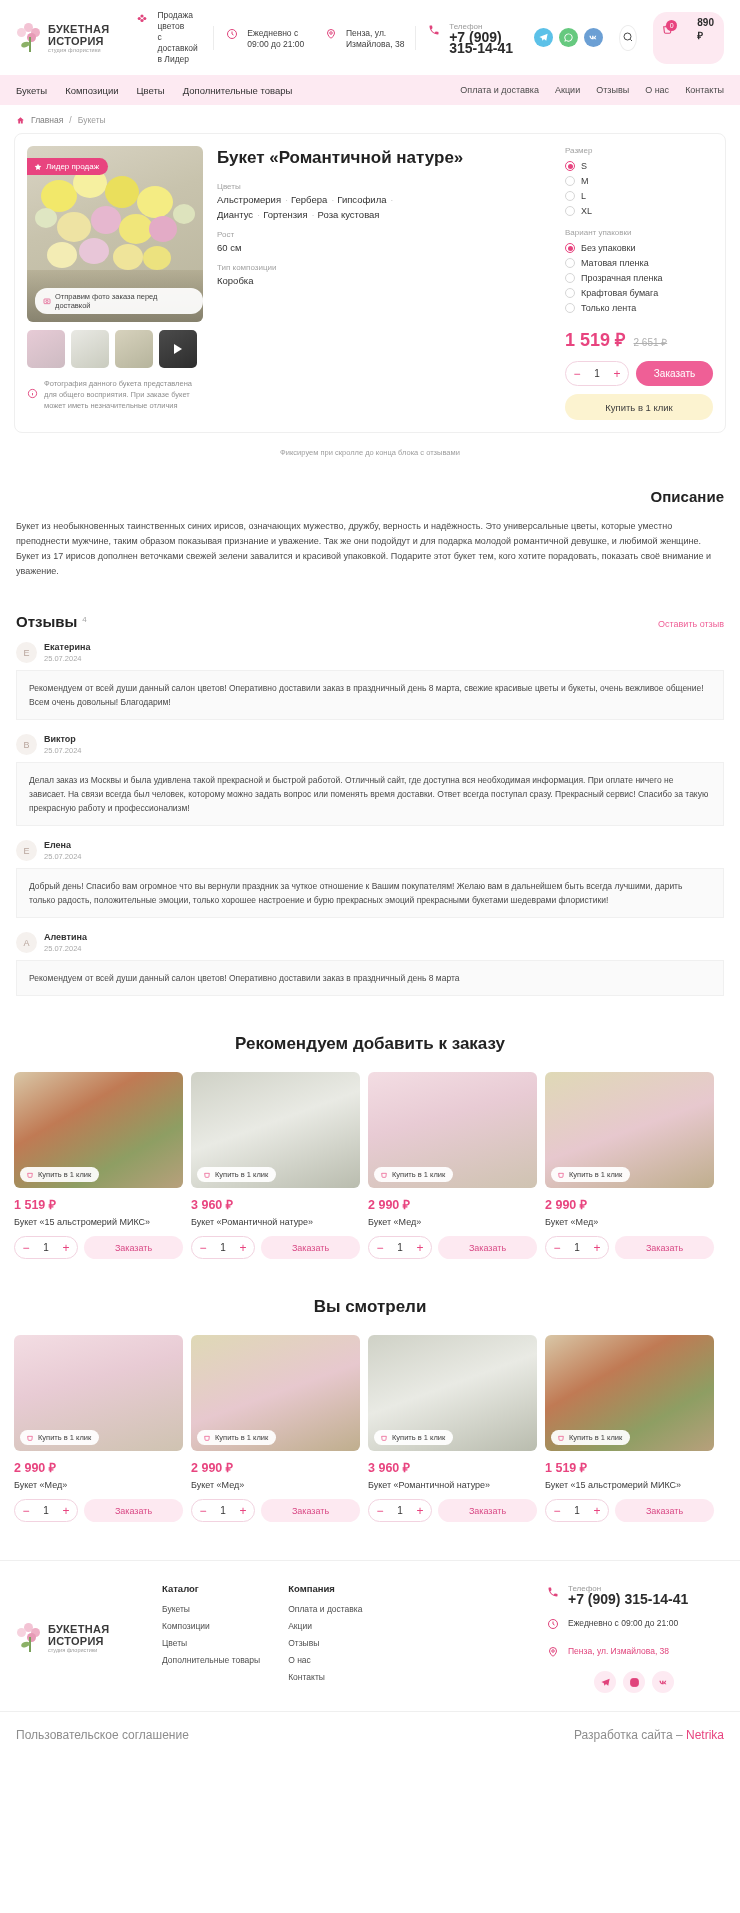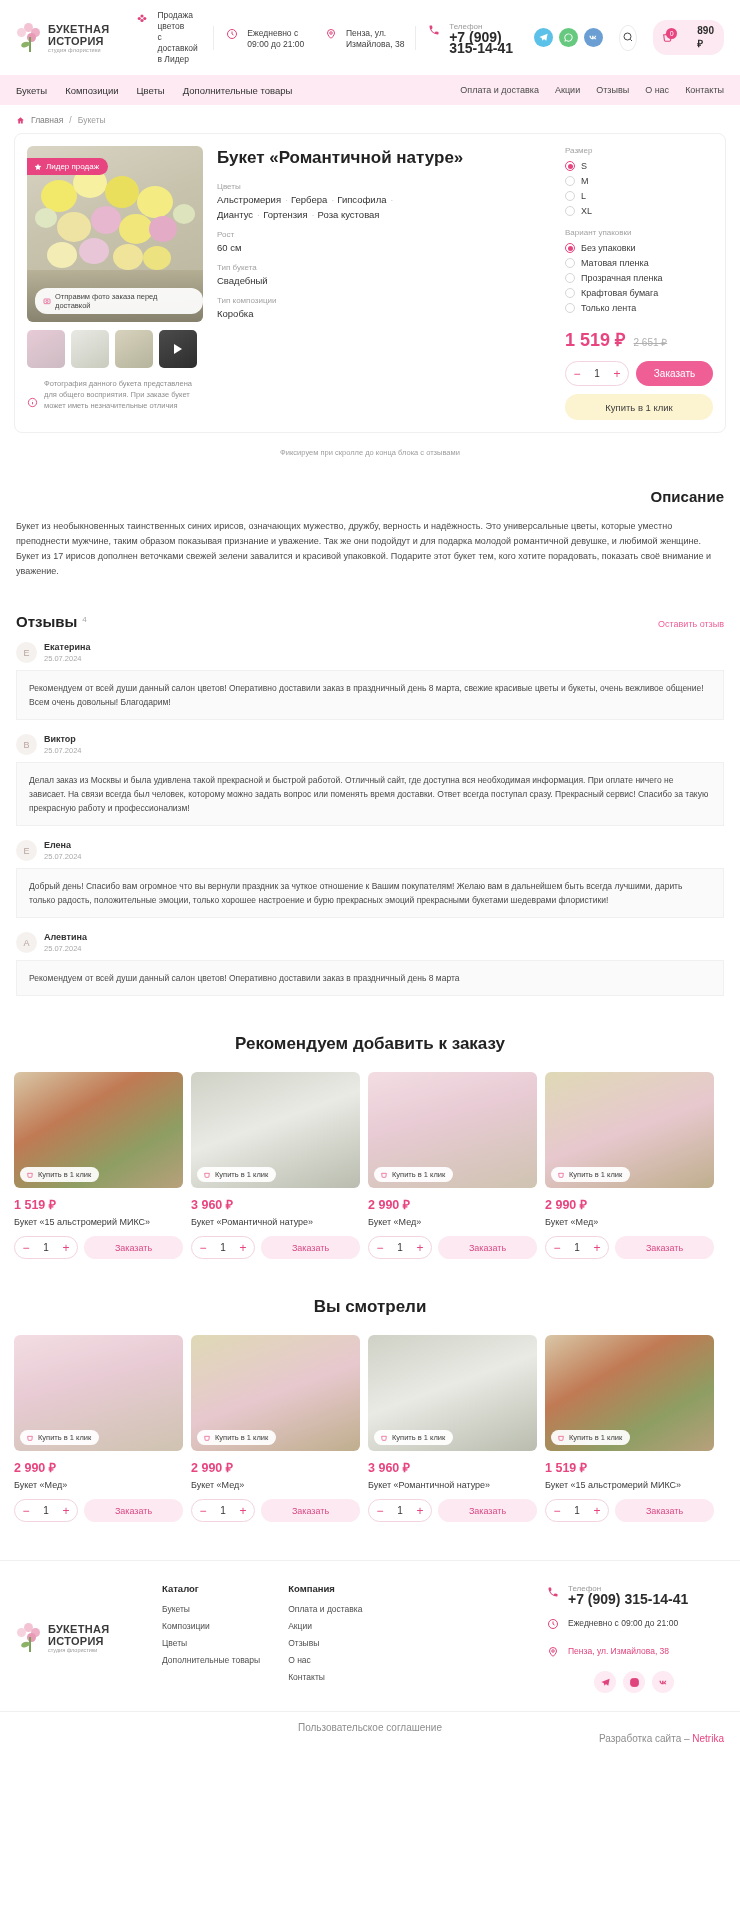--- a/index.html
+++ b/index.html
@@ -56,21 +56,21 @@
   .search-btn {
     width: 26px; height: 26px; border-radius: 50%;
     border: 1px solid #ededed; background: #fff;
     display: flex; align-items: center; justify-content: center;
     margin-left: 6px;
     color: #4a4a4a; cursor: pointer;
   }
   .cart-btn {
     display: flex; align-items: center; gap: 23px;
     background: #fde9f1; border-radius: 14px;
-    padding: 5px 10px 5px 8px;
+    padding: 5px 10px 22px 8px;
     margin-left: 6px; cursor: pointer;
   }
   .cart-btn .price { font-size: 10px; font-weight: bold; color: #2b2b2b; }
   .cart-badge {
     position: absolute; right: -3px; top: -3px;
     min-width: 11px; height: 11px; border-radius: 6px;
     background: #e8447f; color: #fff; font-size: 7px;
     display: flex; align-items: center; justify-content: center;
     padding: 0 2px;
   }
@@ -122,21 +122,21 @@
   }
   .thumbs { display: flex; gap: 6px; margin-top: 8px; }
   .thumb { width: 38px; height: 38px; border-radius: 5px; overflow: hidden; position: relative; cursor: pointer; }
   .t1 { background: linear-gradient(150deg,#e7cbd6,#cdbbc2); }
   .t2 { background: linear-gradient(150deg,#e9e9e4,#c9cbbe); }
   .t3 { background: linear-gradient(150deg,#d7d2bd,#b6b49c); }
   .t4 { background: linear-gradient(150deg,#4b4b4b,#2d2d2d); display:flex;align-items:center;justify-content:center; }
   .play-tri { width: 0; height: 0; border-left: 8px solid #fff; border-top: 5px solid transparent; border-bottom: 5px solid transparent; }
 
   .disclaimer {
-    display: flex; gap: 6px; align-items: flex-end;
+    display: flex; gap: 6px; align-items: center;
     margin-top: 10px; font-size: 7.5px; color: #8f8f8f; line-height: 11px;
   }
   .disc-ic { color: #e0447c; flex: 0 0 11px; }
 
   .info { flex: 1 1 auto; padding-top: 2px; }
   .product-title { font-size: 17px; font-weight: bold; color: #222; margin-bottom: 14px; }
   .spec { margin-bottom: 10px; }
   .spec-label { font-size: 8px; color: #a3a3a3; margin-bottom: 3px; }
   .spec-value { font-size: 9.5px; color: #333; }
   .spec-list { display: flex; flex-wrap: wrap; gap: 4px 10px; font-size: 9.5px; color:#333; max-width: 210px; }
@@ -250,22 +250,22 @@
   .f-socials { display: flex; gap: 7px; justify-content: center; margin-top: 6px; }
   .f-social {
     width: 22px; height: 22px; border-radius: 50%;
     display: flex; align-items: center; justify-content: center;
     background: #fdeaf2; color: #e0447c;
   }
   .f-social svg { width: 11px; height: 11px; fill: #e0447c; }
 
   .bottom-bar {
     border-top: 1px solid #efefef;
-    padding: 10px 16px; display: flex; align-items: center;
-    font-size: 10px; color: #8d8d8d; flex-direction: column;
+    padding: 16px 16px; display: flex; align-items: center;
+    font-size: 12px; color: #8d8d8d;
   }
   .bottom-bar a { color: #8d8d8d; text-decoration: none; }
   .bottom-right { margin-left: auto; }
   .bottom-right .accent { color: #e8447f; }
 </style>
 </head>
 <body>
 
 <div class="page">
 
@@ -474,24 +474,20 @@
           <span>Гортензия</span>
           <span>Роза кустовая</span>
         </div>
       </div>
 
       <div class="spec">
         <div class="spec-label">Рост</div>
         <div class="spec-value">60 см</div>
       </div>
 
-      <div class="spec">
-        <div class="spec-label">Тип букета</div>
-        <div class="spec-value">Свадебный</div>
-      </div>
 
       <div class="spec">
         <div class="spec-label">Тип композиции</div>
         <div class="spec-value">Коробка</div>
       </div>
     </div>
 
     <div class="buybox">
       <div class="opt-group">
         <div class="opt-title">Размер</div>

